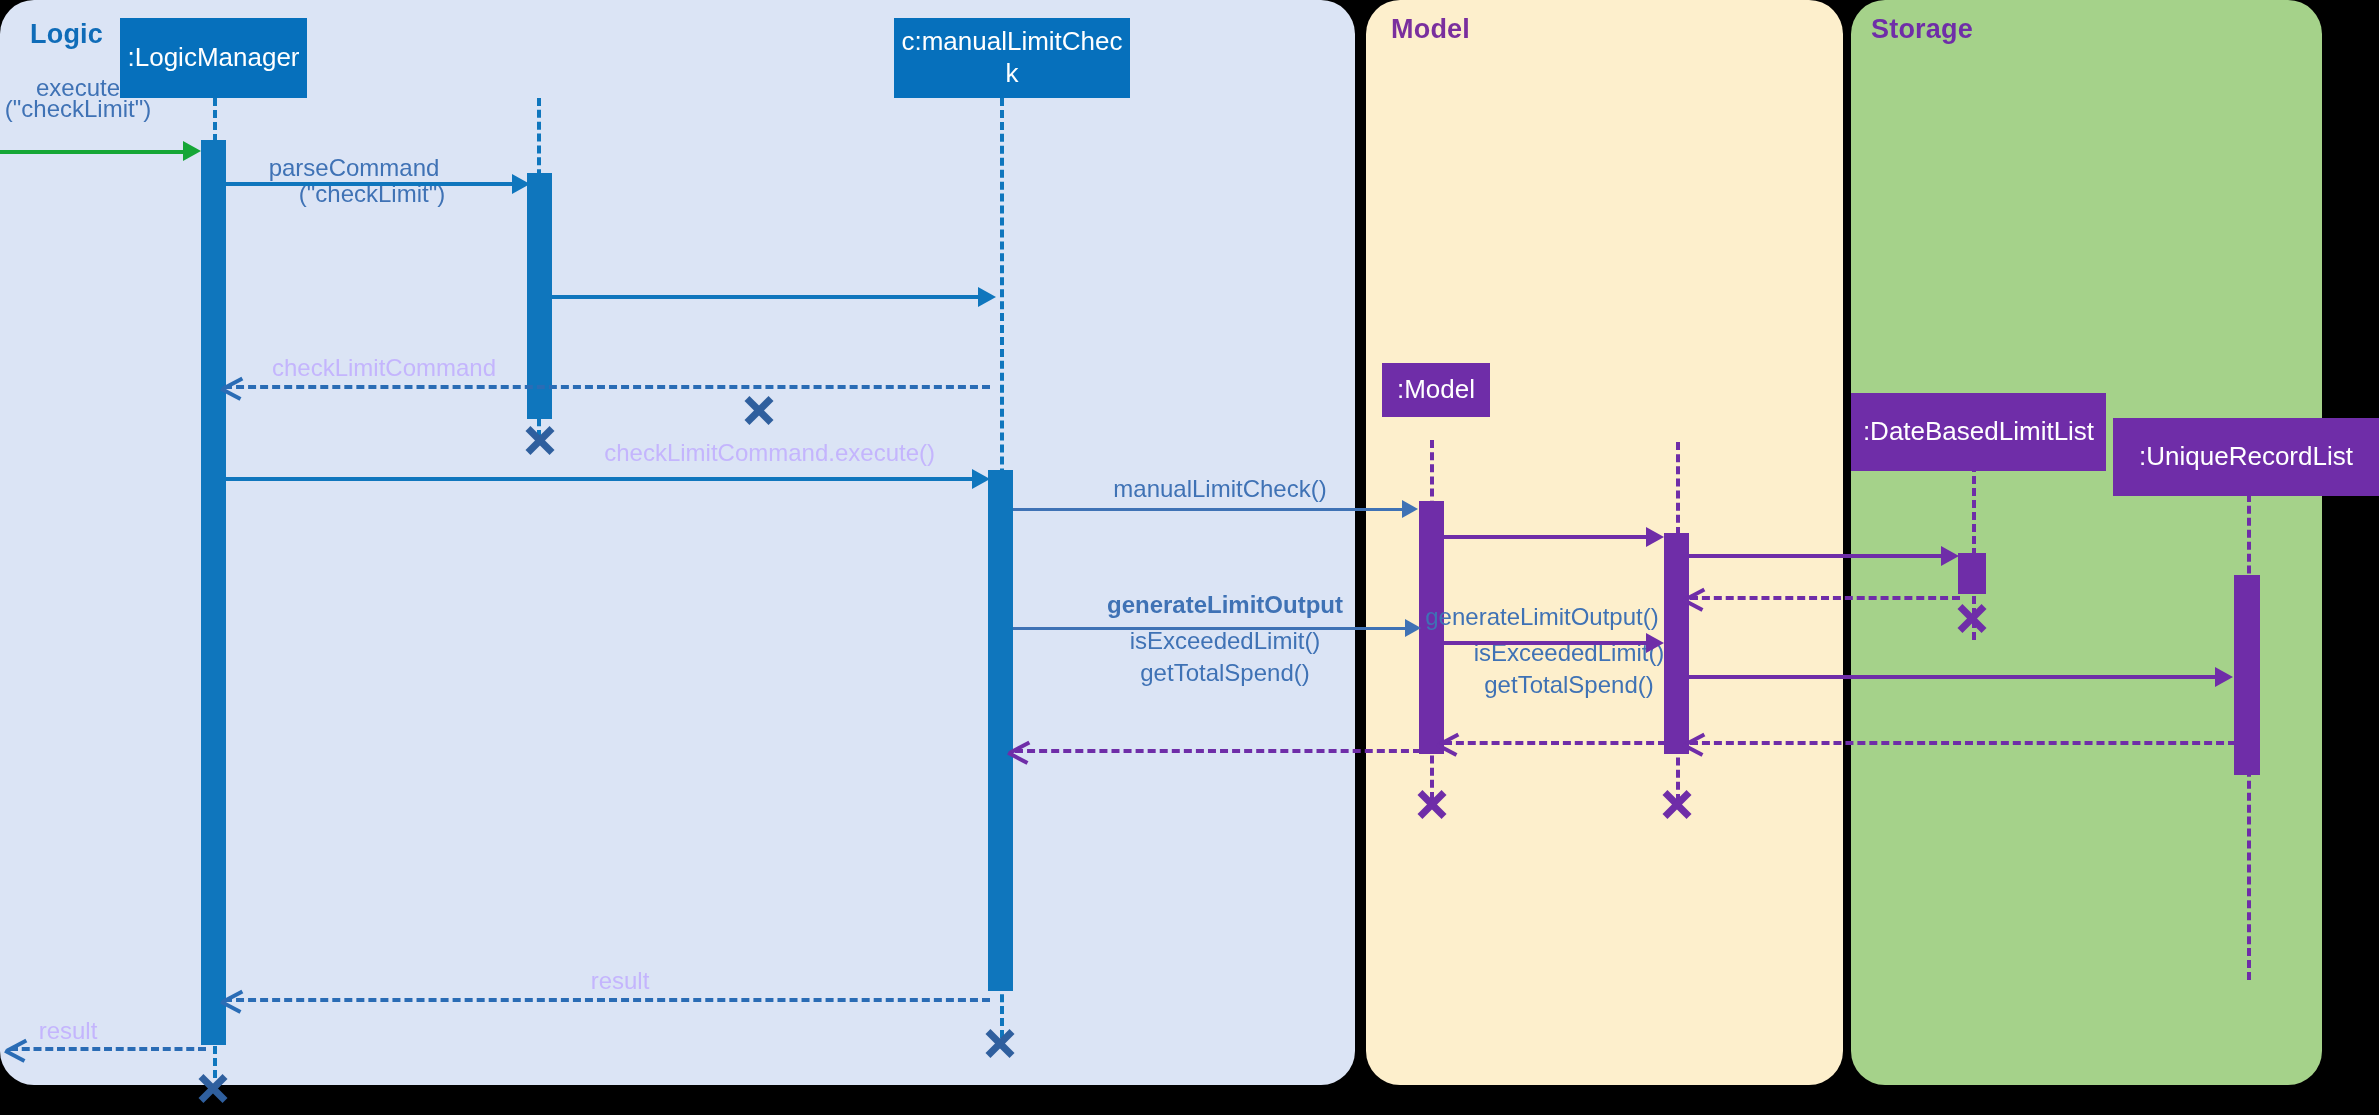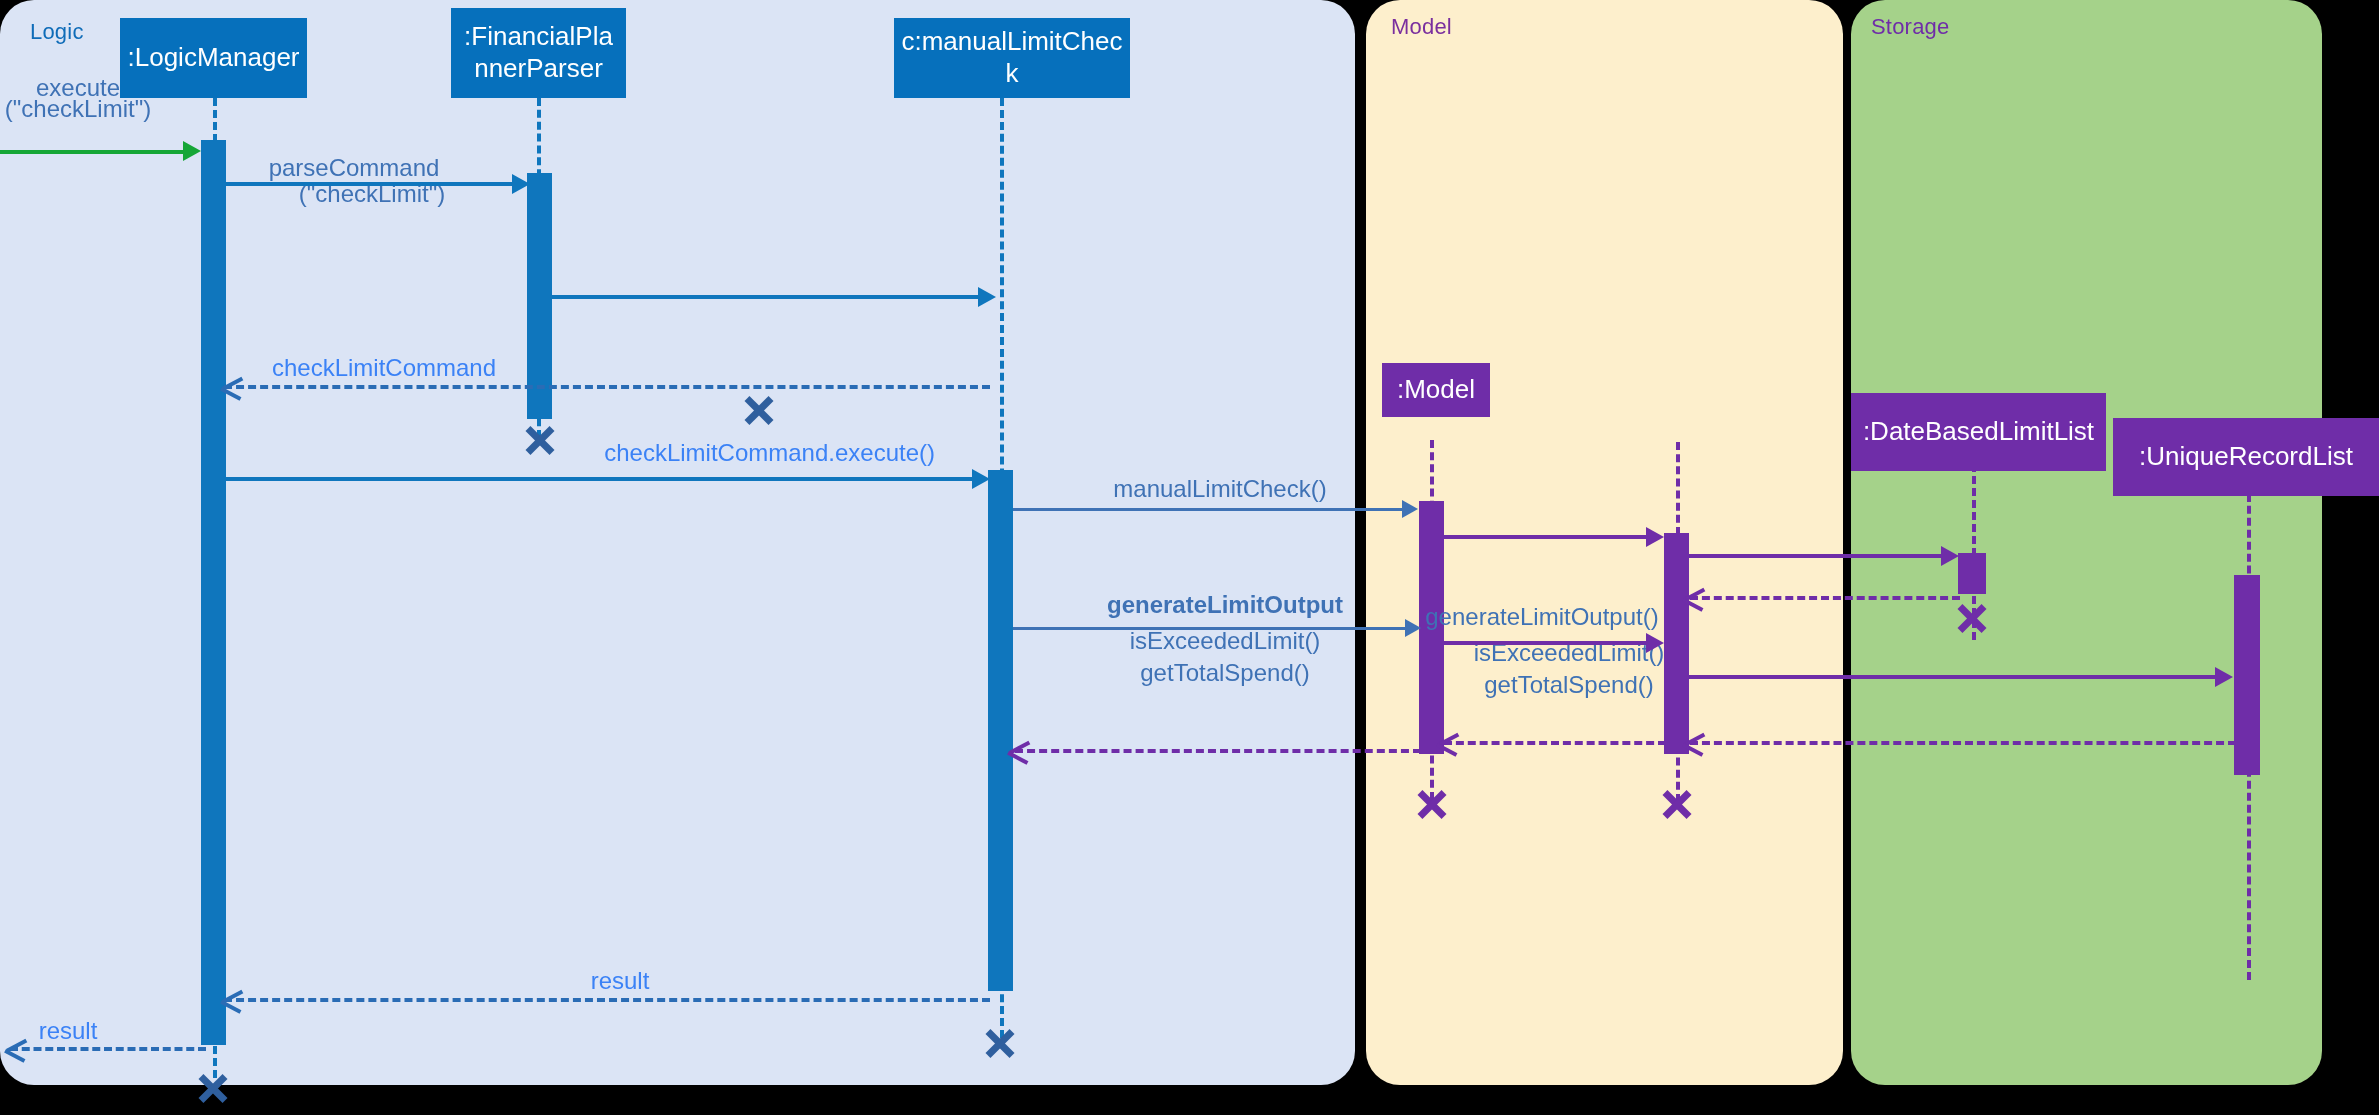--- a/index.html
+++ b/index.html
@@ -15,22 +15,22 @@
     background: #000000;
     overflow: hidden;
   }
   
   .panel {
     position: absolute;
     border-radius: 34px;
   }
   .panel-title {
     position: absolute;
-    font-weight: normal;
-    font-size: 22px;
+    font-weight: bold;
+    font-size: 27px;
     letter-spacing: .2px;
     white-space: nowrap;
   }
   
   .actorbox {
     position: absolute;
     color: #ffffff;
     font-size: 26px;
     line-height: 1.22;
     text-align: center;
@@ -83,21 +83,21 @@
   .ohead.left.purple { color: #6f2da8; }
   
   .label {
     position: absolute;
     font-size: 24px;
     line-height: 1.07;
     text-align: center;
     white-space: pre;
   }
   .label.blue { color: #3f72b5; }
-  .label.bluedk { color: #3b82f6; }
+  .label.bluedk { color: #c4b5fd; }
   
   .destroy { position: absolute; width: 34px; height: 34px; }
   .destroy span {
     position: absolute; left: 0; top: 15px;
     width: 34px; height: 0; border-top: 7px solid currentColor;
   }
   .destroy span:nth-child(1) { transform: rotate(45deg); }
   .destroy span:nth-child(2) { transform: rotate(-45deg); }
   .destroy.blue { color: #2f5f9e; }
   .destroy.purple { color: #6f2da8; }
@@ -121,23 +121,20 @@
   <div class="lifeline blue" style="left:1000px; top:98px; height:940px;"></div>
   <div class="lifeline purple" style="left:1430px; top:440px; height:360px;"></div>
   <div class="lifeline purple" style="left:1676px; top:442px; height:360px;"></div>
   <div class="lifeline purple" style="left:1972px; top:440px; height:200px;"></div>
   <div class="lifeline purple" style="left:2247px; top:470px; height:510px;"></div>
 
   <div class="actorbox blue" style="left:120px; top:18px; width:187px; height:80px;">
     <span>:LogicManager</span>
   </div>
 
-  <div class="actorbox blue" style="left:451px; top:8px; width:175px; height:90px;">
-    <span>:FinancialPlannerParser</span>
-  </div>
 
   <div class="actorbox blue" style="left:894px; top:18px; width:236px; height:80px;">
     <span>c:manualLimitCheck</span>
   </div>
 
   <div class="actorbox purple" style="left:1382px; top:363px; width:108px; height:54px;">
     <span>:Model</span>
   </div>
 
 

